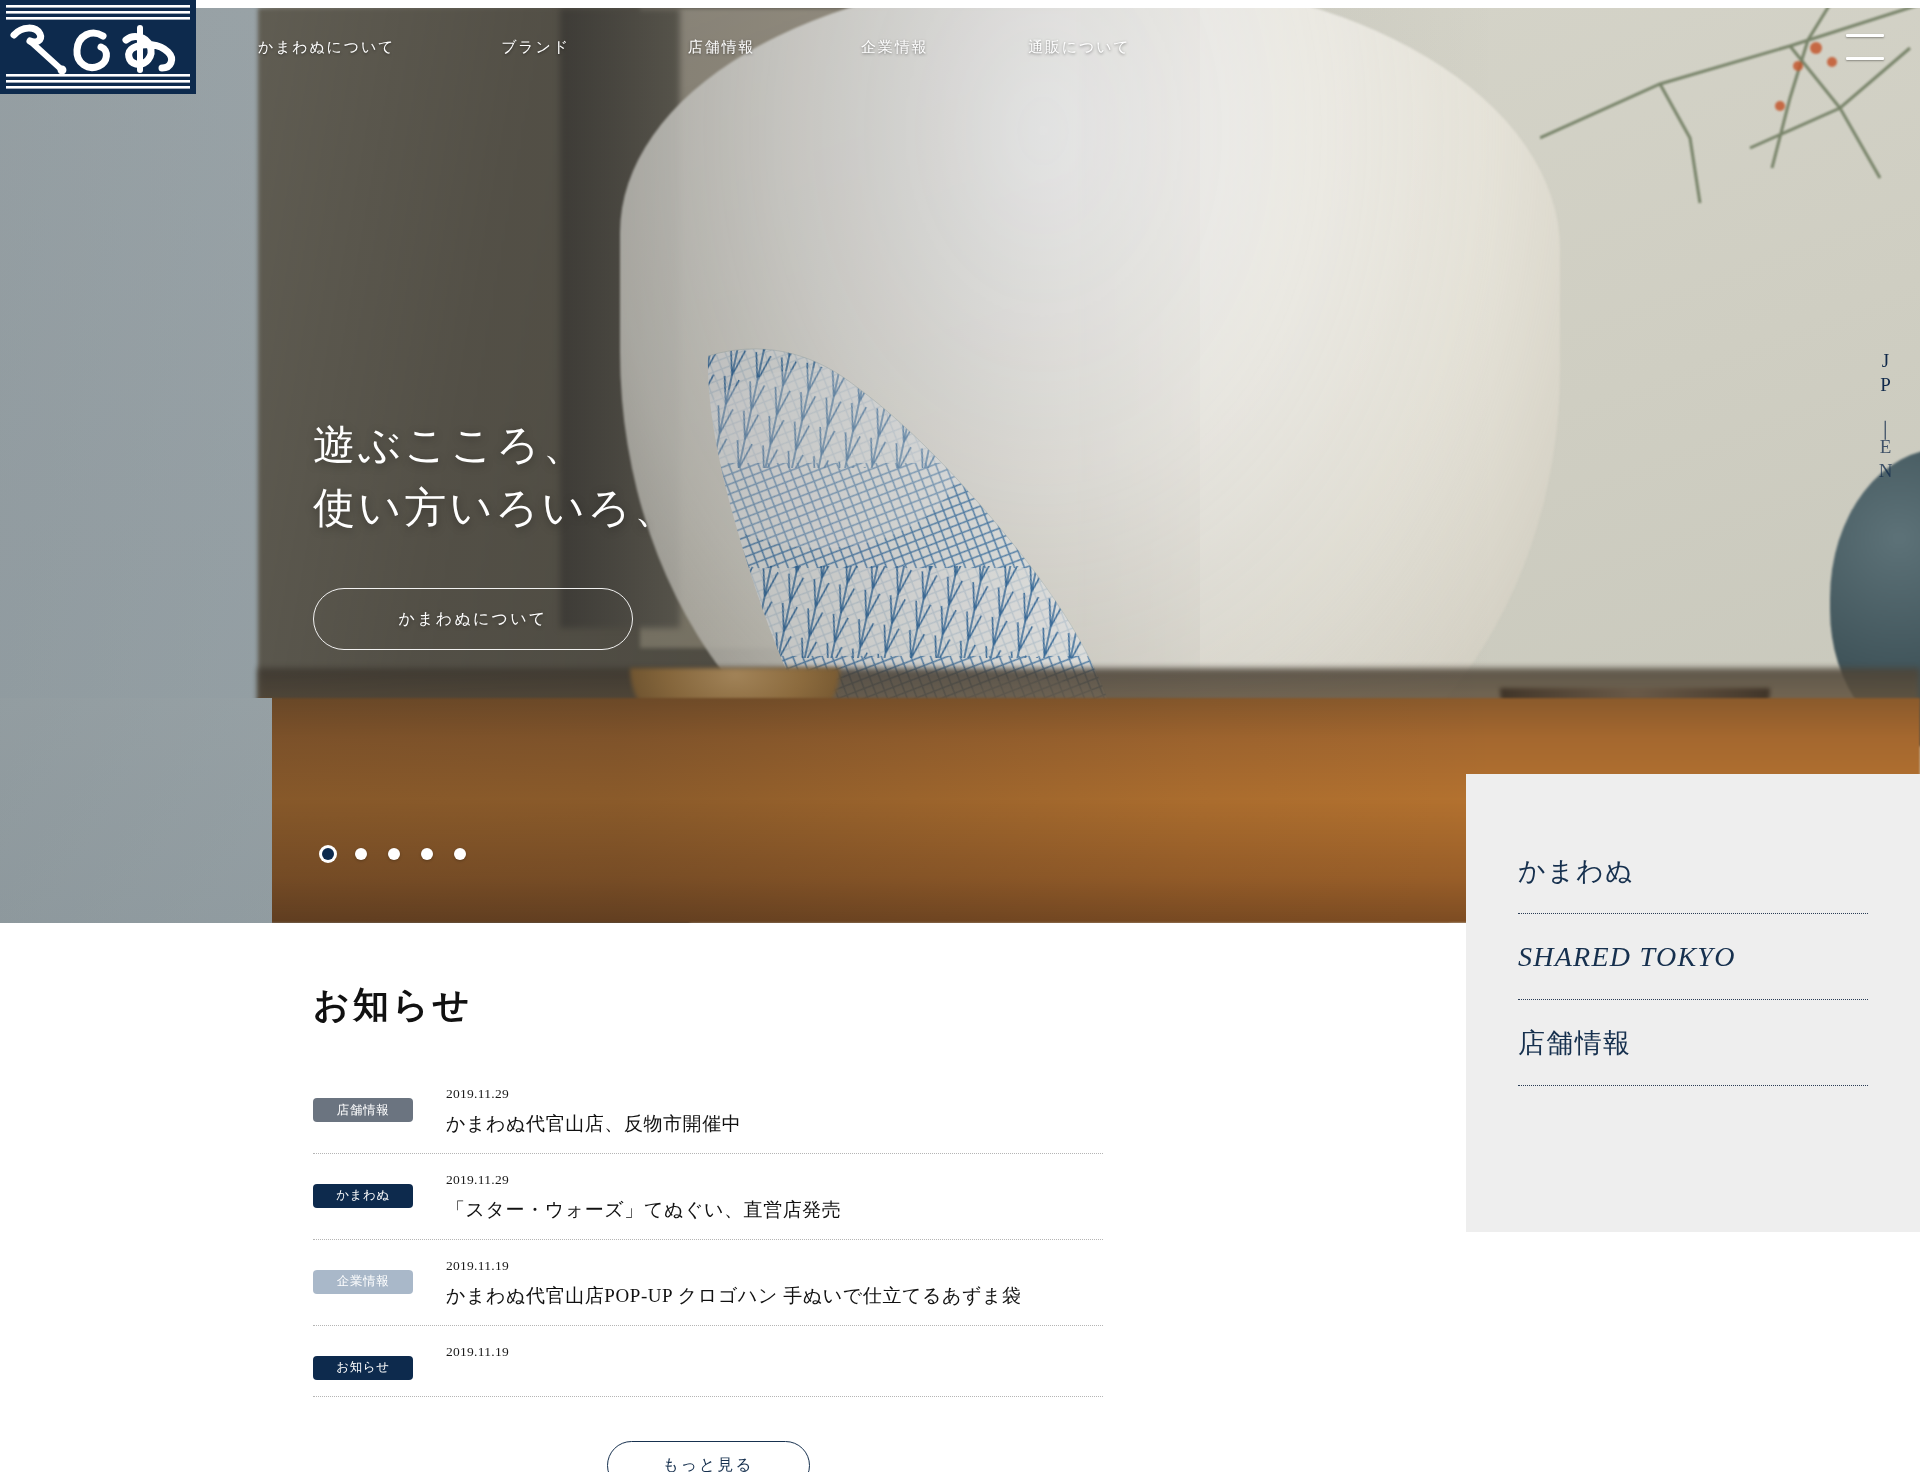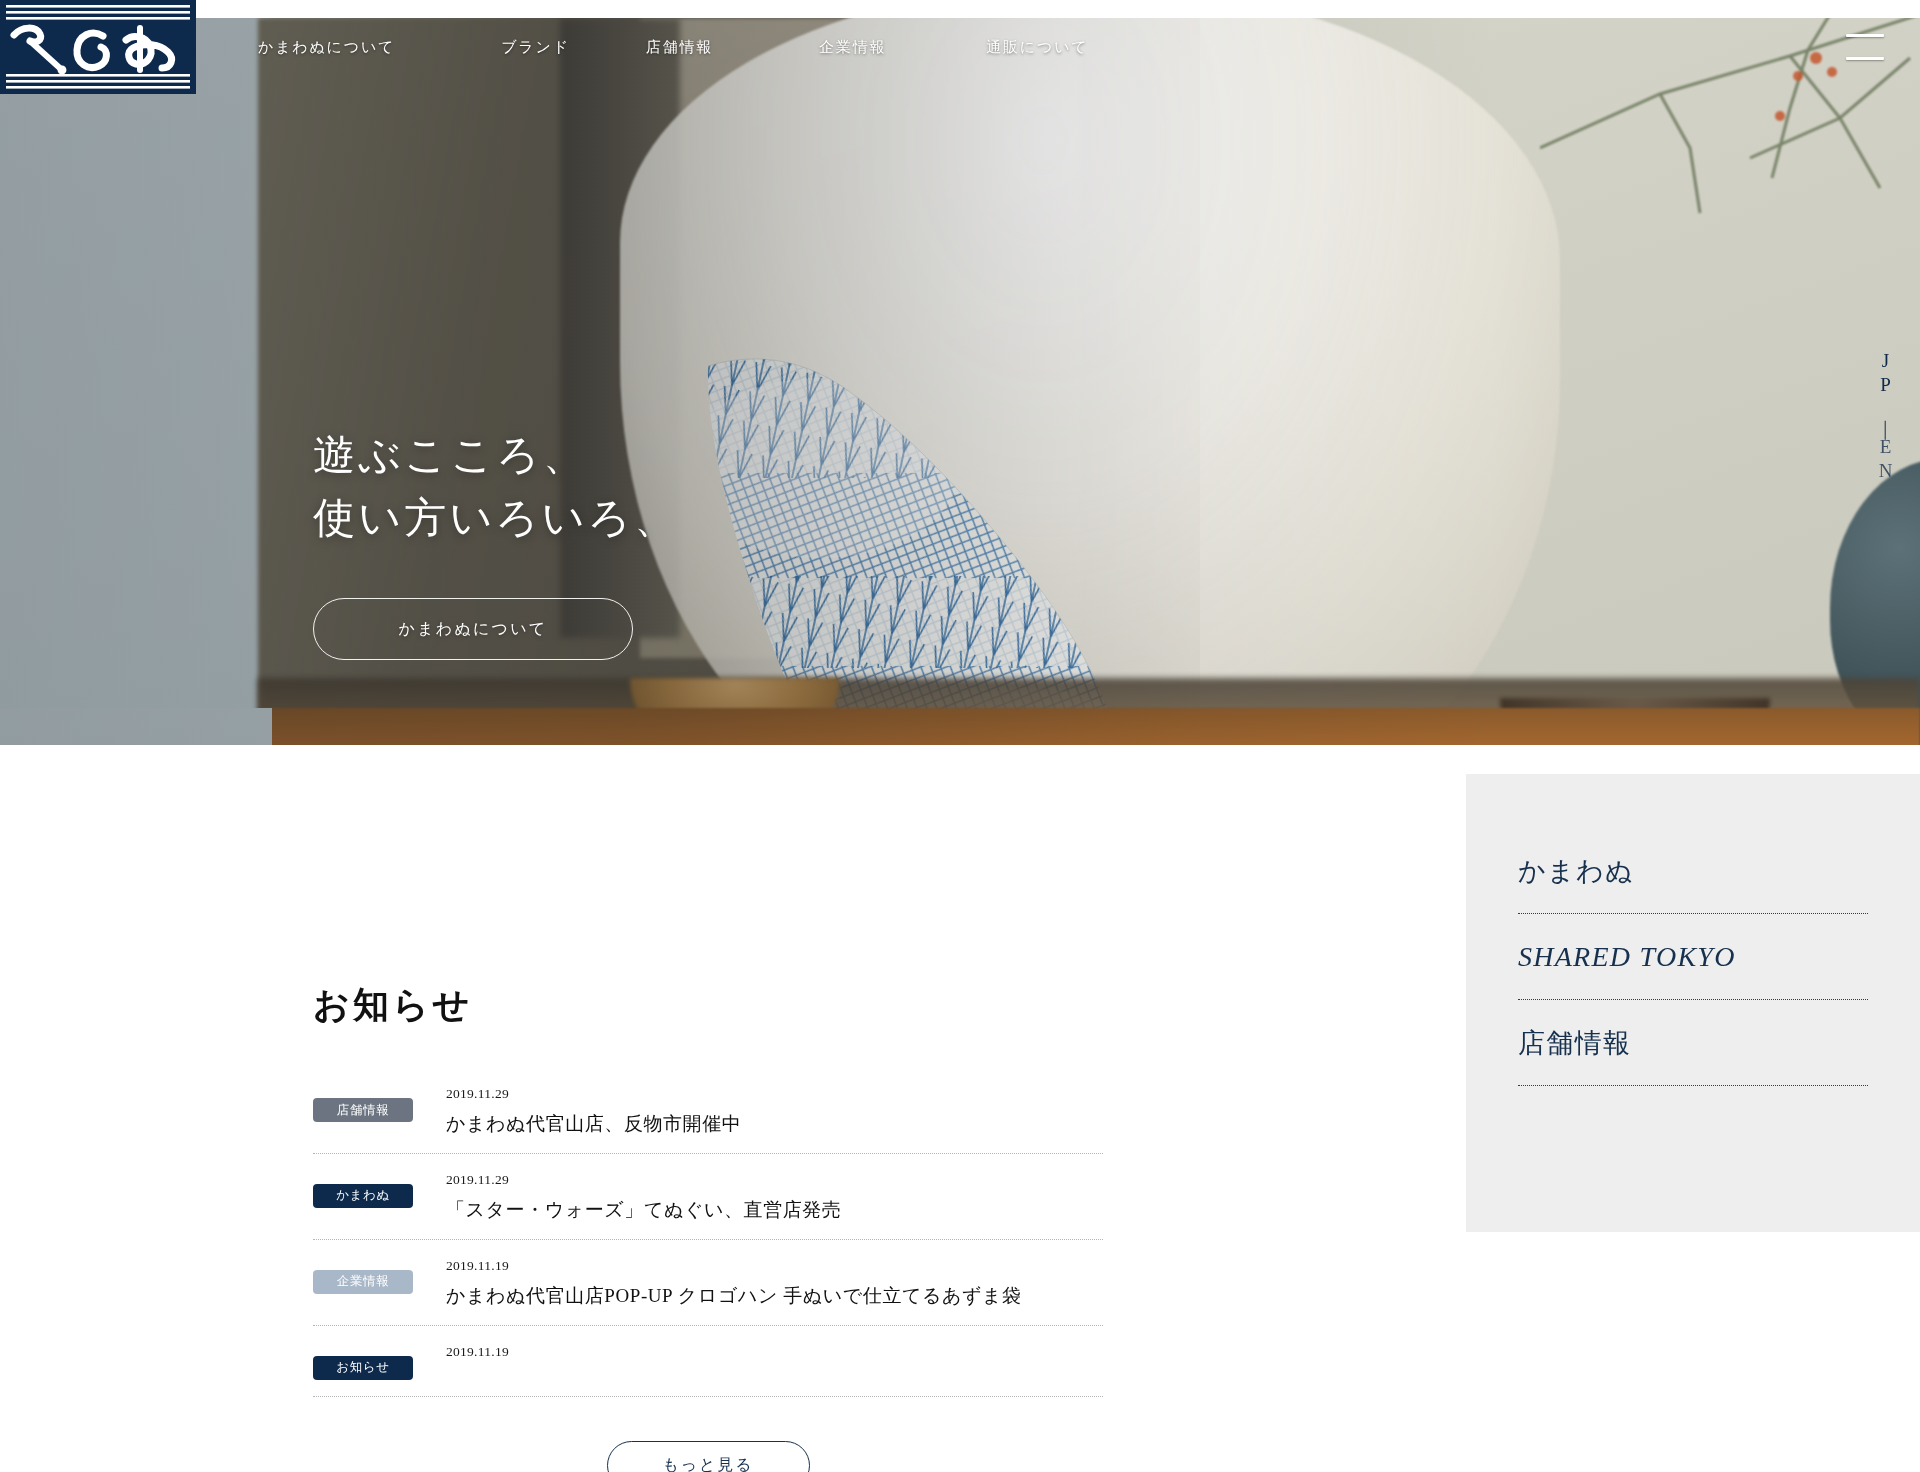--- a/index.html
+++ b/index.html
@@ -6,21 +6,21 @@
   * { margin:0; padding:0; box-sizing:border-box; }
   html,body { width:1920px; height:1472px; overflow:hidden; }
   body {
     font-family:"Liberation Serif", serif;
     background:#fff;
     position:relative;
   }
 
   
   .hero {
-    position:absolute; left:0; top:18px; width:1920px; height:727px;
+    position:absolute; left:0; top:8px; width:1920px; height:915px;
     overflow:hidden;
   }
   .hero-photo { position:absolute; inset:0; }
 
   
   .bg-wall {
     position:absolute; left:0; top:0; width:1920px; height:915px;
     background:
       linear-gradient(90deg,
         #ccd9dd 0px, #cfdade 255px,
@@ -121,21 +121,21 @@
     position:absolute; left:258px; top:0; height:94px;
     display:flex; align-items:center; z-index:40;
   }
   .nav-item {
     color:#fff; font-size:15px; letter-spacing:.12em;
     font-family:"Liberation Serif", serif;
     text-shadow:0 1px 3px rgba(0,0,0,.45);
     white-space:nowrap; cursor:pointer;
   }
   .nav-item:nth-child(1){ margin-right:106px; }
-  .nav-item:nth-child(2){ margin-right:76px;font-family:Liberation Mono, monospace; }
+  .nav-item:nth-child(2){ margin-right:118px;font-family:Liberation Mono, monospace; }
   .nav-item:nth-child(3){ margin-right:106px; }
   .nav-item:nth-child(4){ margin-right:100px; }
 
   .hamburger {
     position:absolute; right:36px; top:34px; width:38px; height:26px;
     z-index:45; cursor:pointer;
     display:flex; flex-direction:column; justify-content:space-between;
   }
   .hamburger span {
     display:block; height:3px; background:#fff; border-radius:1px;

